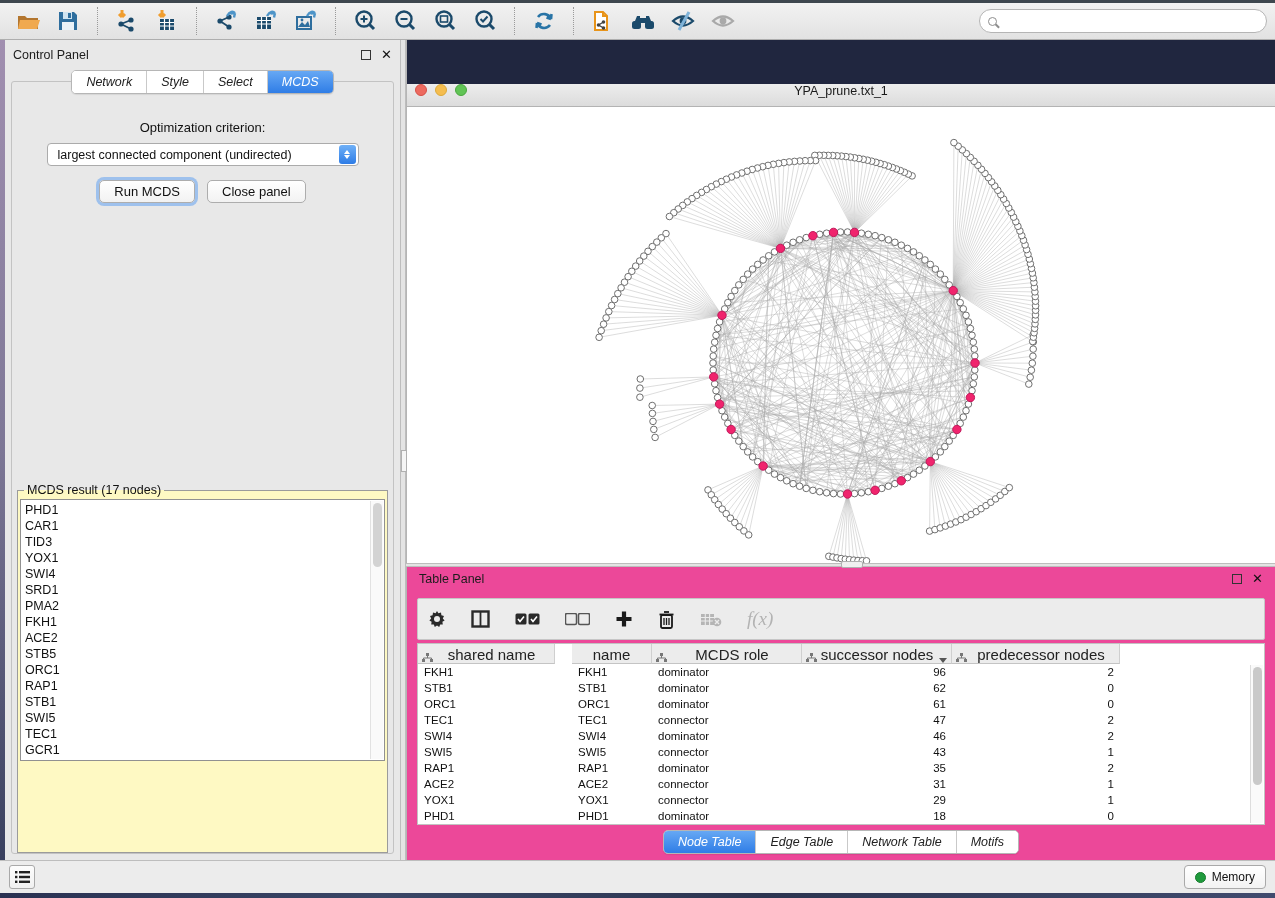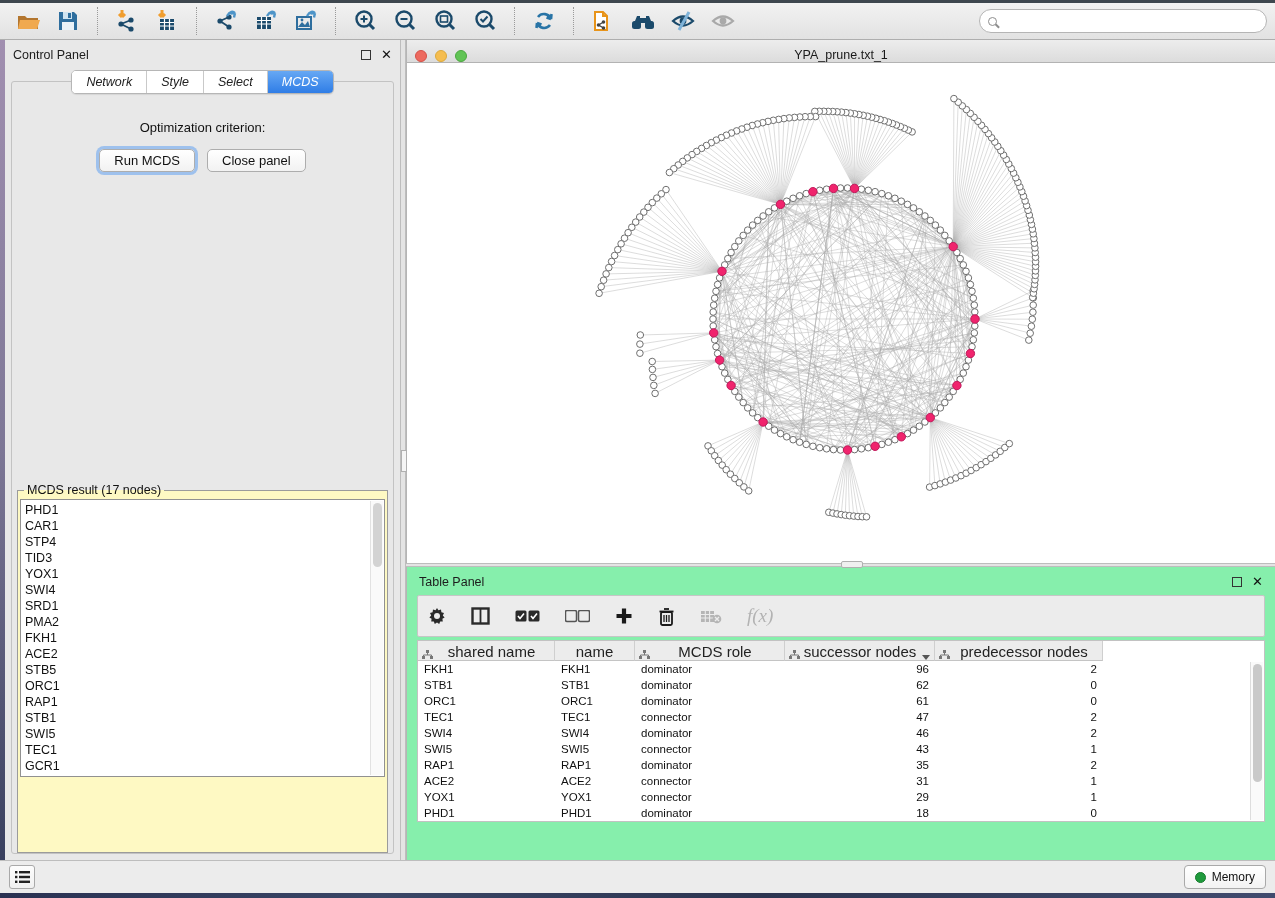--- a/index.html
+++ b/index.html
@@ -75,56 +75,56 @@
     border:1px solid #b0b0b0; }
   .hsplit { height:4px; background:#e4e4e4; border-top:1px solid #bdbdbd; border-bottom:1px solid #bdbdbd;
     position:relative; cursor:row-resize; }
   .hsplit .handle { position:absolute; left:50%; top:-3px; width:22px; height:7px; background:#f0f0f0;
     border:1px solid #b0b0b0; border-radius:2px; }
 
   
   .rightcol { flex:1; display:flex; flex-direction:column; min-width:0; }
   .netpanel { height:523px; display:flex; flex-direction:column; border-left:1px solid #b5b5b5; }
   .net-titlebar { height:23px; background:linear-gradient(#ededed,#dcdcdc); border-bottom:1px solid #b3b3b3;
-    display:flex; align-items:flex-end; padding:0 8px; position:relative; }
+    display:flex; align-items:flex-start; padding:0 8px; position:relative;margin-top:44px; }
   .tlights { display:flex; gap:8px; }
   .tl { width:12px; height:12px; border-radius:50%; cursor:pointer; }
   .tl.r { background:#ed6a5f; border:1px solid #d55047; }
   .tl.y { background:#f5bd4f; border:1px solid #dca93a; }
   .tl.g { background:#61c455; border:1px solid #4aa73f; }
   .net-title { position:absolute; left:0; right:0; text-align:center; font-size:12.5px; color:#1a1a1a; }
   .net-canvas { flex:1; background:#fff; position:relative; overflow:hidden; }
   .net-canvas svg { position:absolute; inset:0; }
   .net-canvas svg line { stroke:#a9a9a9; stroke-width:0.8; opacity:0.5; }
   .net-canvas svg circle.rn { fill:#fff; stroke:#6f6f6f; stroke-width:1; }
   .net-canvas svg circle.hub { stroke-width:1; }
 
   
-  .tablepanel { flex:1; background:#86efac; display:flex; flex-direction:column; border-left:1px solid #b5b5b5;
+  .tablepanel { flex:1; background:#ec4899; display:flex; flex-direction:column; border-left:1px solid #b5b5b5;
     padding:4px 10px 0 10px; min-height:0; }
-  .tp-toolbar { margin-top:2px; height:42px; background:#ececec; border:1px solid #c6c6c6; border-radius:2px;
+  .tp-toolbar { margin-top:12px; height:42px; background:#ececec; border:1px solid #c6c6c6; border-radius:2px;
     display:flex; align-items:center; padding:14px 10px; gap:25px; }
   .tpbtn { cursor:pointer; display:flex; align-items:center; }
   .tpbtn.disabled { cursor:default; }
   .fx { font-family:"Liberation Serif","DejaVu Serif",serif; font-style:italic; font-size:19px; color:#b3b3b3; }
 
   .tblwrap { margin-top:3px; flex:0 0 auto; display:flex; flex-direction:column; background:#fff;
     border:1px solid #c2c2c2; position:relative; }
   .thead { display:flex; height:20px; background:#fff; }
   .th { background:#ececec; border-right:1px solid #cfcfcf; border-bottom:1px solid #c4c4c4;
     display:flex; align-items:flex-end; font-size:15px; color:#222; padding:0 4px; cursor:pointer; }
   .th .lbl { flex:1; text-align:center; }
   .th svg { flex:0 0 auto; }
   .sortchev { width:0; height:0; border-left:4px solid transparent; border-right:4px solid transparent;
     border-top:5px solid #555; margin-left:2px; }
   .tbody { height:160px; overflow:hidden; }
   .trow { display:flex; height:16px; align-items:center; cursor:default; }
   .td { font-size:11.5px; color:#111; padding:0 6px; white-space:nowrap; overflow:hidden; }
   .num { text-align:right; }
-  .c0{width:137px;} .c1{width:80px;} .c2{width:150px;} .c3{width:150px;} .c4{width:168px;}
+  .c0{width:137px;} .c1{width:80px;margin-left:17px;} .c2{width:150px;} .c3{width:150px;} .c4{width:168px;}
   .tscroll { position:absolute; top:21px; right:1px; bottom:1px; width:13px; background:#fafafa;
     border-left:1px solid #ddd; }
   .tscroll .thumb { position:absolute; top:2px; left:2px; width:9px; height:118px; border-radius:5px;
     background:#c9c9c9; }
 
   .bottom-tabs { margin-top:auto; display:flex; justify-content:center; padding:5px 0 6px 0; }
   .statusbar { height:33px; background:#ececec; border-top:1px solid #bdbdbd; display:flex;
     align-items:center; padding:0 9px; }
   .listbtn { width:26px; height:24px; background:linear-gradient(#fdfdfd,#f0f0f0); border:1px solid #a9a9a9;
     border-radius:3px; display:flex; align-items:center; justify-content:center; cursor:pointer; }
@@ -297,30 +297,36 @@
       <div class="seg-tabs">
         <div class="seg">
           <span class="tab">Network</span>
           <span class="tab">Style</span>
           <span class="tab">Select</span>
           <span class="tab active">MCDS</span>
         </div>
       </div>
       <div class="cp-body">
         <div class="opt-label">Optimization criterion:</div>
+        <div class="selectbox">
+          <span class="val">largest connected component (undirected)</span>
+          <span class="stepper">
+              <i class="up"></i>
+              <i class="dn"></i>
+            </span>
+        </div>
         <div class="btnrow">
           <button class="pbtn focused">Run MCDS</button>
           <button class="pbtn">Close panel</button>
         </div>
         <fieldset class="mcds">
           <legend>MCDS result (17 nodes)</legend>
           <div class="mcds-list">
             <div class="item">PHD1</div>
               <div class="item">CAR1</div>
-              <div class="item">STP4</div>
               <div class="item">TID3</div>
               <div class="item">YOX1</div>
               <div class="item">SWI4</div>
               <div class="item">SRD1</div>
               <div class="item">PMA2</div>
               <div class="item">FKH1</div>
               <div class="item">ACE2</div>
               <div class="item">STB5</div>
               <div class="item">ORC1</div>
               <div class="item">RAP1</div>
@@ -1364,20 +1370,28 @@
                 <span class="td c3 num">18</span>
                 <span class="td c4 num">0</span>
               </div>
 
           </div>
           <div class="tscroll">
               <div class="thumb"></div>
             </div>
         </div>
 
+        <div class="bottom-tabs">
+          <div class="seg">
+            <span class="tab active">Node Table</span>
+            <span class="tab">Edge Table</span>
+            <span class="tab">Network Table</span>
+            <span class="tab">Motifs</span>
+          </div>
+        </div>
       </div>
     </div>
   </div>
 
   <div class="statusbar">
     <span class="listbtn">
       <svg width="15" height="12" viewBox="0 0 15 12">
         <rect x="0" y="0" width="2.4" height="2.4" fill="#222"></rect>
           <rect x="4" y="0" width="11" height="2.4" fill="#222"></rect>
         <rect x="0" y="4.8" width="2.4" height="2.4" fill="#222"></rect>

